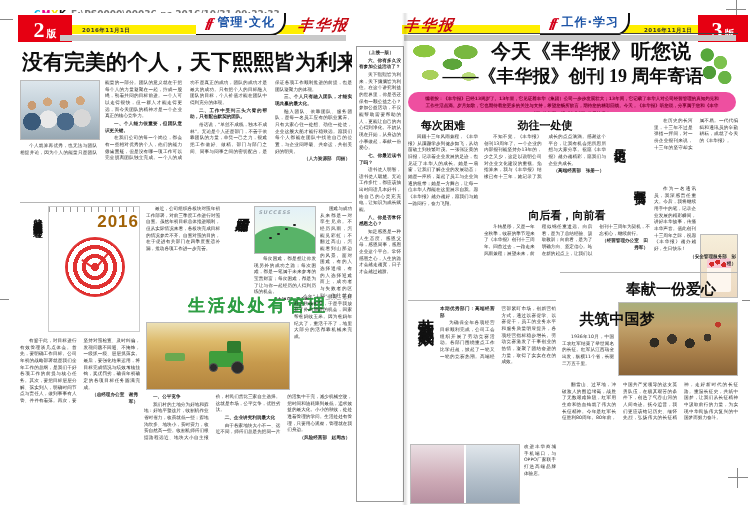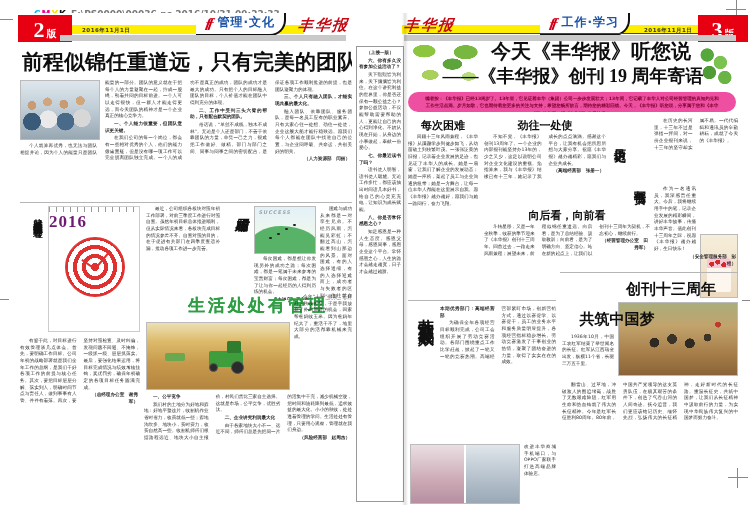--- a/index.html
+++ b/index.html
@@ -61,21 +61,21 @@
       radial-gradient(circle 4.5px at 55% 40%, #c99b72 97%, transparent), radial-gradient(circle 4.5px at 76% 34%, #d2a67c 97%, transparent),
       radial-gradient(circle 9px at 14% 70%, #3a5a7a 97%, transparent), radial-gradient(circle 9px at 35% 66%, #e9e9e9 97%, transparent),
       radial-gradient(circle 9px at 57% 70%, #4a6a8a 97%, transparent), radial-gradient(circle 9px at 78% 64%, #d7d7d7 97%, transparent),
       linear-gradient(180deg,#dde6ec 0%,#c2cfd8 45%,#97a7b2 100%); }
   .field { background:linear-gradient(180deg,#ece0b4 0%,#ddba6b 28%,#c79a4d 60%,#b3853f 100%); position:absolute; }
   .trb { position:absolute; background:#3f9e3c; border-radius:2px; }
   .trc { position:absolute; background:#2f7d2e; border-radius:1.5px; }
   .trw { position:absolute; background:#2b2b2b; border-radius:50%; border:1px solid #555; }
   .target-wrap { background:#fff; border:0.5px solid #ccc; }
   .spiral { height:5px; background:repeating-linear-gradient(90deg,#999 0 1px,transparent 1px 7px); }
-  .year { font-family:Liberation Serif, serif; font-weight:bold; font-size:17px; color:#701a75; text-align:left; letter-spacing:1px; }
+  .year { font-family:Liberation Sans, sans-serif; font-weight:bold; font-size:17px; color:#a16207; text-align:right; letter-spacing:1px; }
   .rings { position:absolute; border-radius:50%; background:repeating-radial-gradient(circle,#e03131 0 4px,#fff 4px 9px); border:1px solid #e03131; }
   .hand { position:absolute; background:#e03131; transform-origin:50% 100%; }
   .succ { background:linear-gradient(180deg,#e3f1f8 0%,#eef7ee 52%,#d8eed8 100%); position:relative; }
   .mound { position:absolute; bottom:0; left:-8%; width:116%; height:58%; background:#58b368;
            border-radius:80% 100% 0 0 / 130% 150% 0 0; }
   .succ .fig { position:absolute; width:2.5px; height:2.5px; background:#222; border-radius:50%;
                box-shadow:8px -4px 0 #222, 16px -9px 0 #222, 24px -13px 0 #222; }
   .succ-label { position:absolute; top:2px; left:4px; font-size:5px; font-style:italic; font-weight:bold; color:#9aa5ad; letter-spacing:1px; }
   .cake { background:linear-gradient(180deg,#f6eeda 0%,#ecd9c0 100%); position:relative; }
   .cakebody { position:absolute; left:18%; bottom:8%; width:64%; height:55%; background:#fdf6ee; border-radius:4px 4px 2px 2px;
@@ -127,21 +127,21 @@
     <span class="logo">ƒ</span>
     <span class="sec">工作·学习</span>
   </div>
   <div class="abs date" style="left:644px;top:27px;width:90px;height:8px;">2016年11月1日</div>
   <div class="abs badge" style="left:698px;top:15px;width:50px;height:27px;">
     <span class="num">3</span>
     <span class="ban">版</span>
   </div>
   <div class="abs graybar" style="left:404px;top:35px;width:332px;height:6px;"></div>
 
-  <div class="abs hl" style="left:22px;top:48px;width:330px;height:28px;font-size:21px;">前程似锦任重道远，只有完美的团队</div>
+  <div class="abs hl" style="left:22px;top:48px;width:330px;height:28px;font-size:21px;">没有完美的个人，天下熙熙皆为利来</div>
   <div class="abs photo team" style="left:20px;top:80px;width:80px;height:60px;"></div>
   <div class="abs bt c4" style="left:20px;top:80px;width:332px;height:120px;">
     <div style="height:63px;"></div>
     <p>个人就算再优秀，也无法与团队相提并论，因为个人的能量只是团队能量的一部分。团队的意义就在于把每个人的力量凝聚在一起，拧成一股绳，朝着共同的目标前进。一个人可以走得很快，但一群人才能走得更远，而今天团队的精神才是一个企业真正的核心竞争力。</p>
     <p class="sub">一、个人能力很重要，但团队意识更关键。</p>
     <p>在我们公司的每一个岗位，都会有一些相对优秀的个人，他们的能力毋庸置疑，但是没有哪一项工作可以完全脱离团队独立完成。一个人的成功不是真正的成功，团队的成功才是最大的成功。只有把个人的目标融入团队的目标，个人价值才能在团队中得到充分的体现。</p>
     <p class="sub">二、工作中受到三头六臂的帮助，只有配合默契的团队。</p>
     <p>俗话说，“单丝不成线，独木不成林”。无论是个人还是部门，不善于依靠团队的力量，单凭一己之力，很难把工作做好、做精。部门与部门之间、同事与同事之间的密切配合，是保证各项工作顺利推进的前提，也是团队凝聚力的体现。</p>
     <p class="sub">三、个人只有融入团队，才能实现共赢的最大化。</p>
     <p>融入团队、依靠团队、服务团队，是每一名员工应有的职业素养。只有大家心往一处想、劲往一处使，企业这艘大船才能行稳致远。愿我们每个人都能在团队中找准自己的位置，与企业同呼吸、共命运，共创美好的明天。</p>
@@ -255,21 +255,21 @@
   </div>
   <div class="abs photo laborp" style="left:410px;top:444px;width:110px;height:60px;">
     <i class="lp1"></i>
     <i class="lp2"></i>
   </div>
   <div class="abs bt" style="left:524px;top:444px;width:32px;height:60px;">
     <p style="text-indent:0;">改进丰华商城手机端口，与OPPO厂家联手打造高端品牌体验店。</p>
   </div>
 
   <div class="rule" style="left:560px;top:272px;width:178px;height:1px;"></div>
-  <div class="abs hl" style="left:612px;top:280px;width:118px;height:20px;font-size:15px;">创刊十三周年</div>
+  <div class="abs hl" style="left:612px;top:280px;width:118px;height:20px;font-size:15px;">奉献一份爱心</div>
   <div class="abs photo march" style="left:618px;top:302px;width:120px;height:74px;"></div>
   <div class="abs hl" style="left:562px;top:310px;width:110px;height:20px;font-size:15px;">共筑中国梦</div>
   <div class="abs bt" style="left:562px;top:334px;width:52px;height:44px;">
     <p>1936年10月，中国工农红军结束了举世闻名的长征。红军从江西瑞金出发，纵横11个省，长驱二万五千里。</p>
   </div>
   <div class="abs bt c3" style="left:562px;top:382px;width:176px;height:120px;">
     <p>翻雪山、过草地，冲破敌人的围追堵截，战胜了无数艰难险阻，红军用生命和热血铸就了伟大的长征精神。今年是红军长征胜利80周年。80年前，中国共产党领导的这支英勇队伍，在极其艰苦的条件下，创造了气吞山河的人间奇迹。抚今追昔，我们更应该铭记历史、缅怀先烈，弘扬伟大的长征精神，走好新时代的长征路。重温长征史，共筑中国梦，让我们从长征精神中汲取前行的力量，为实现中华民族伟大复兴的中国梦而努力奋斗。</p>
   </div>
 
 </div>

